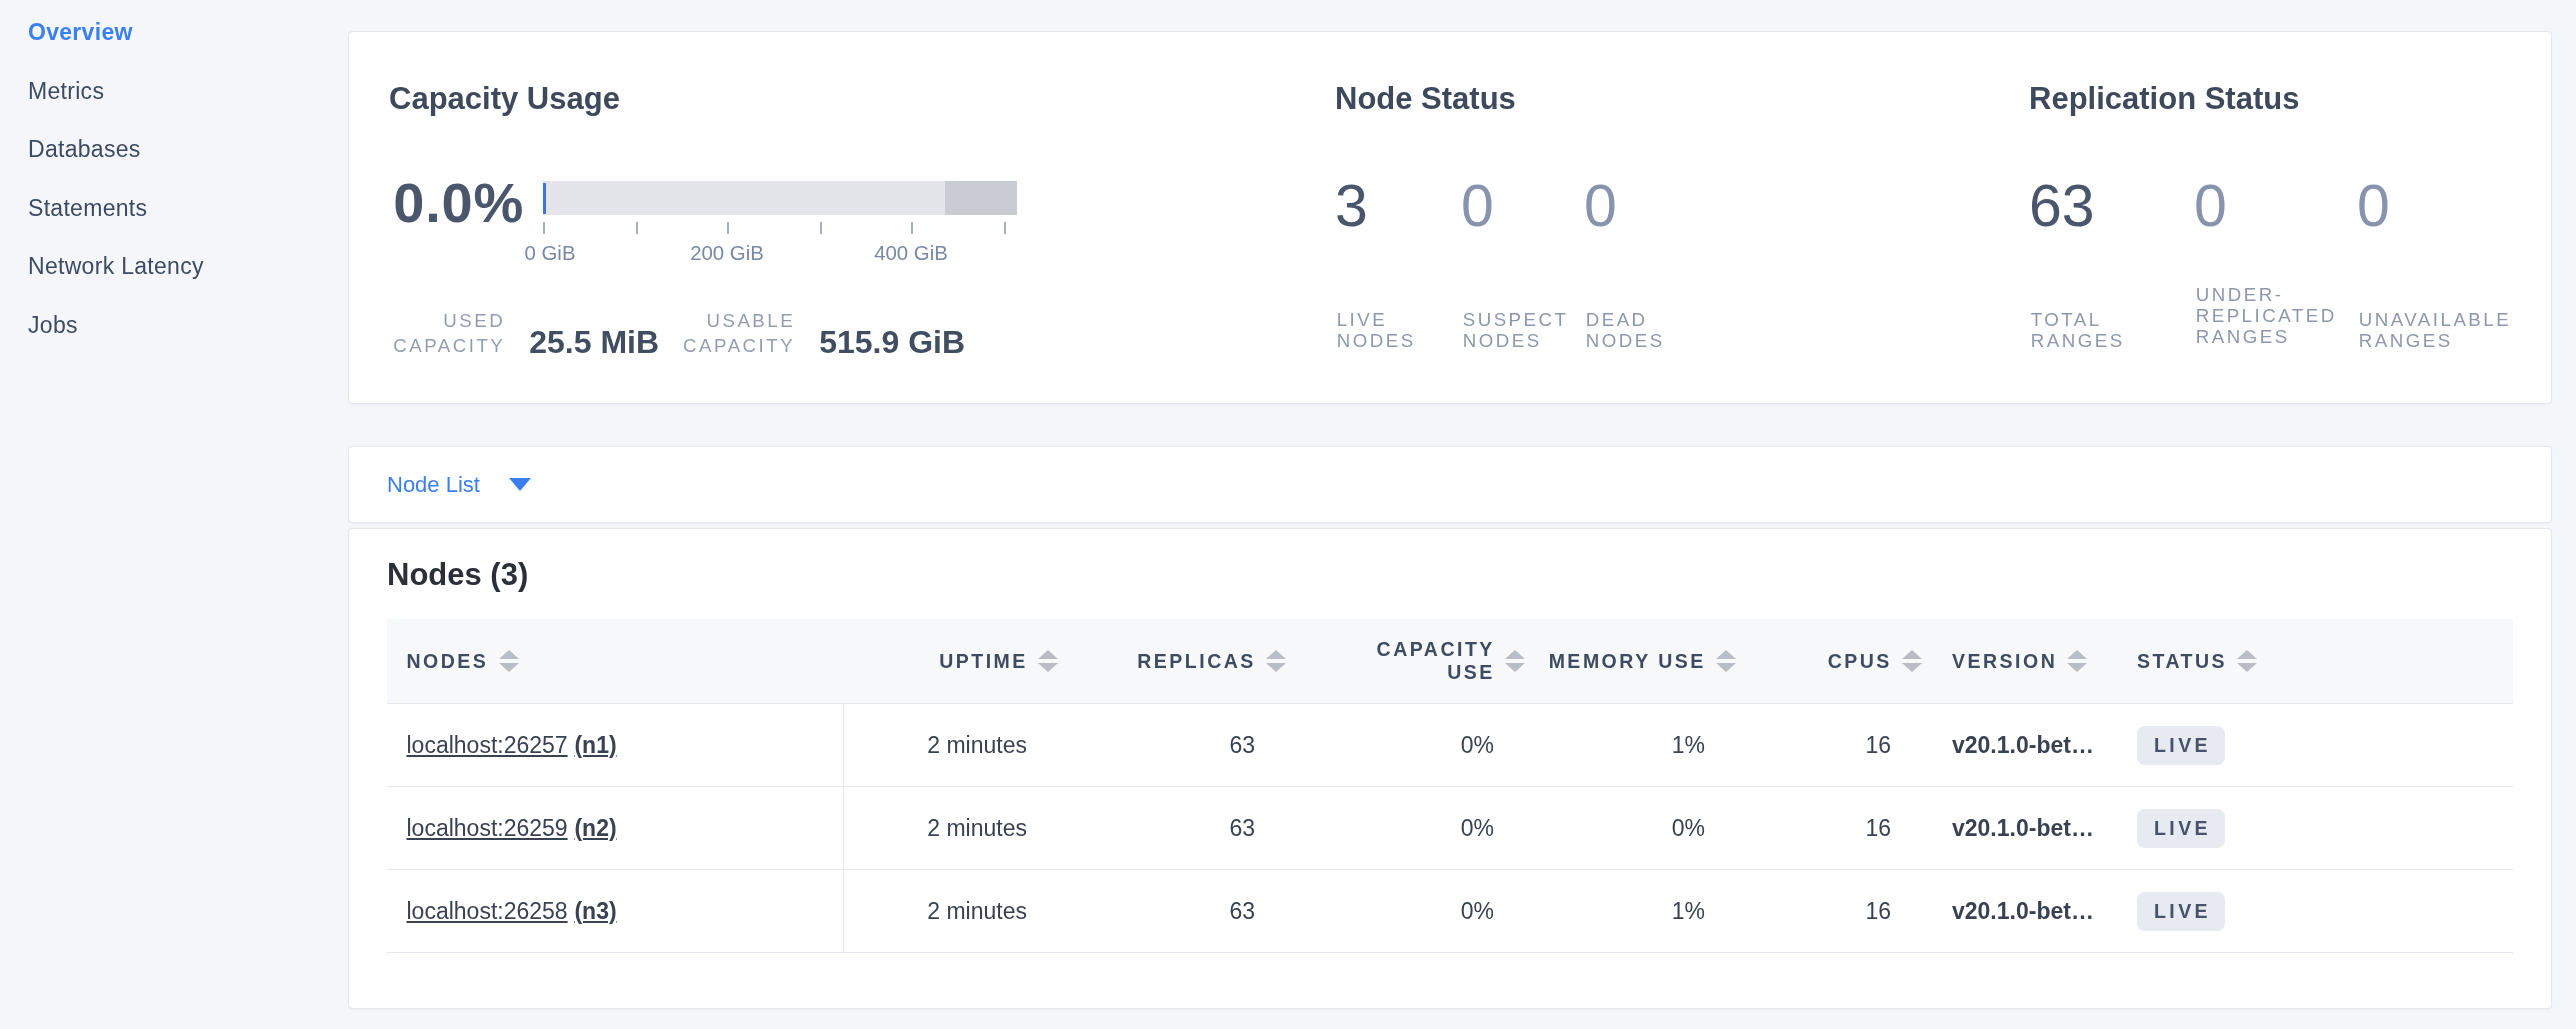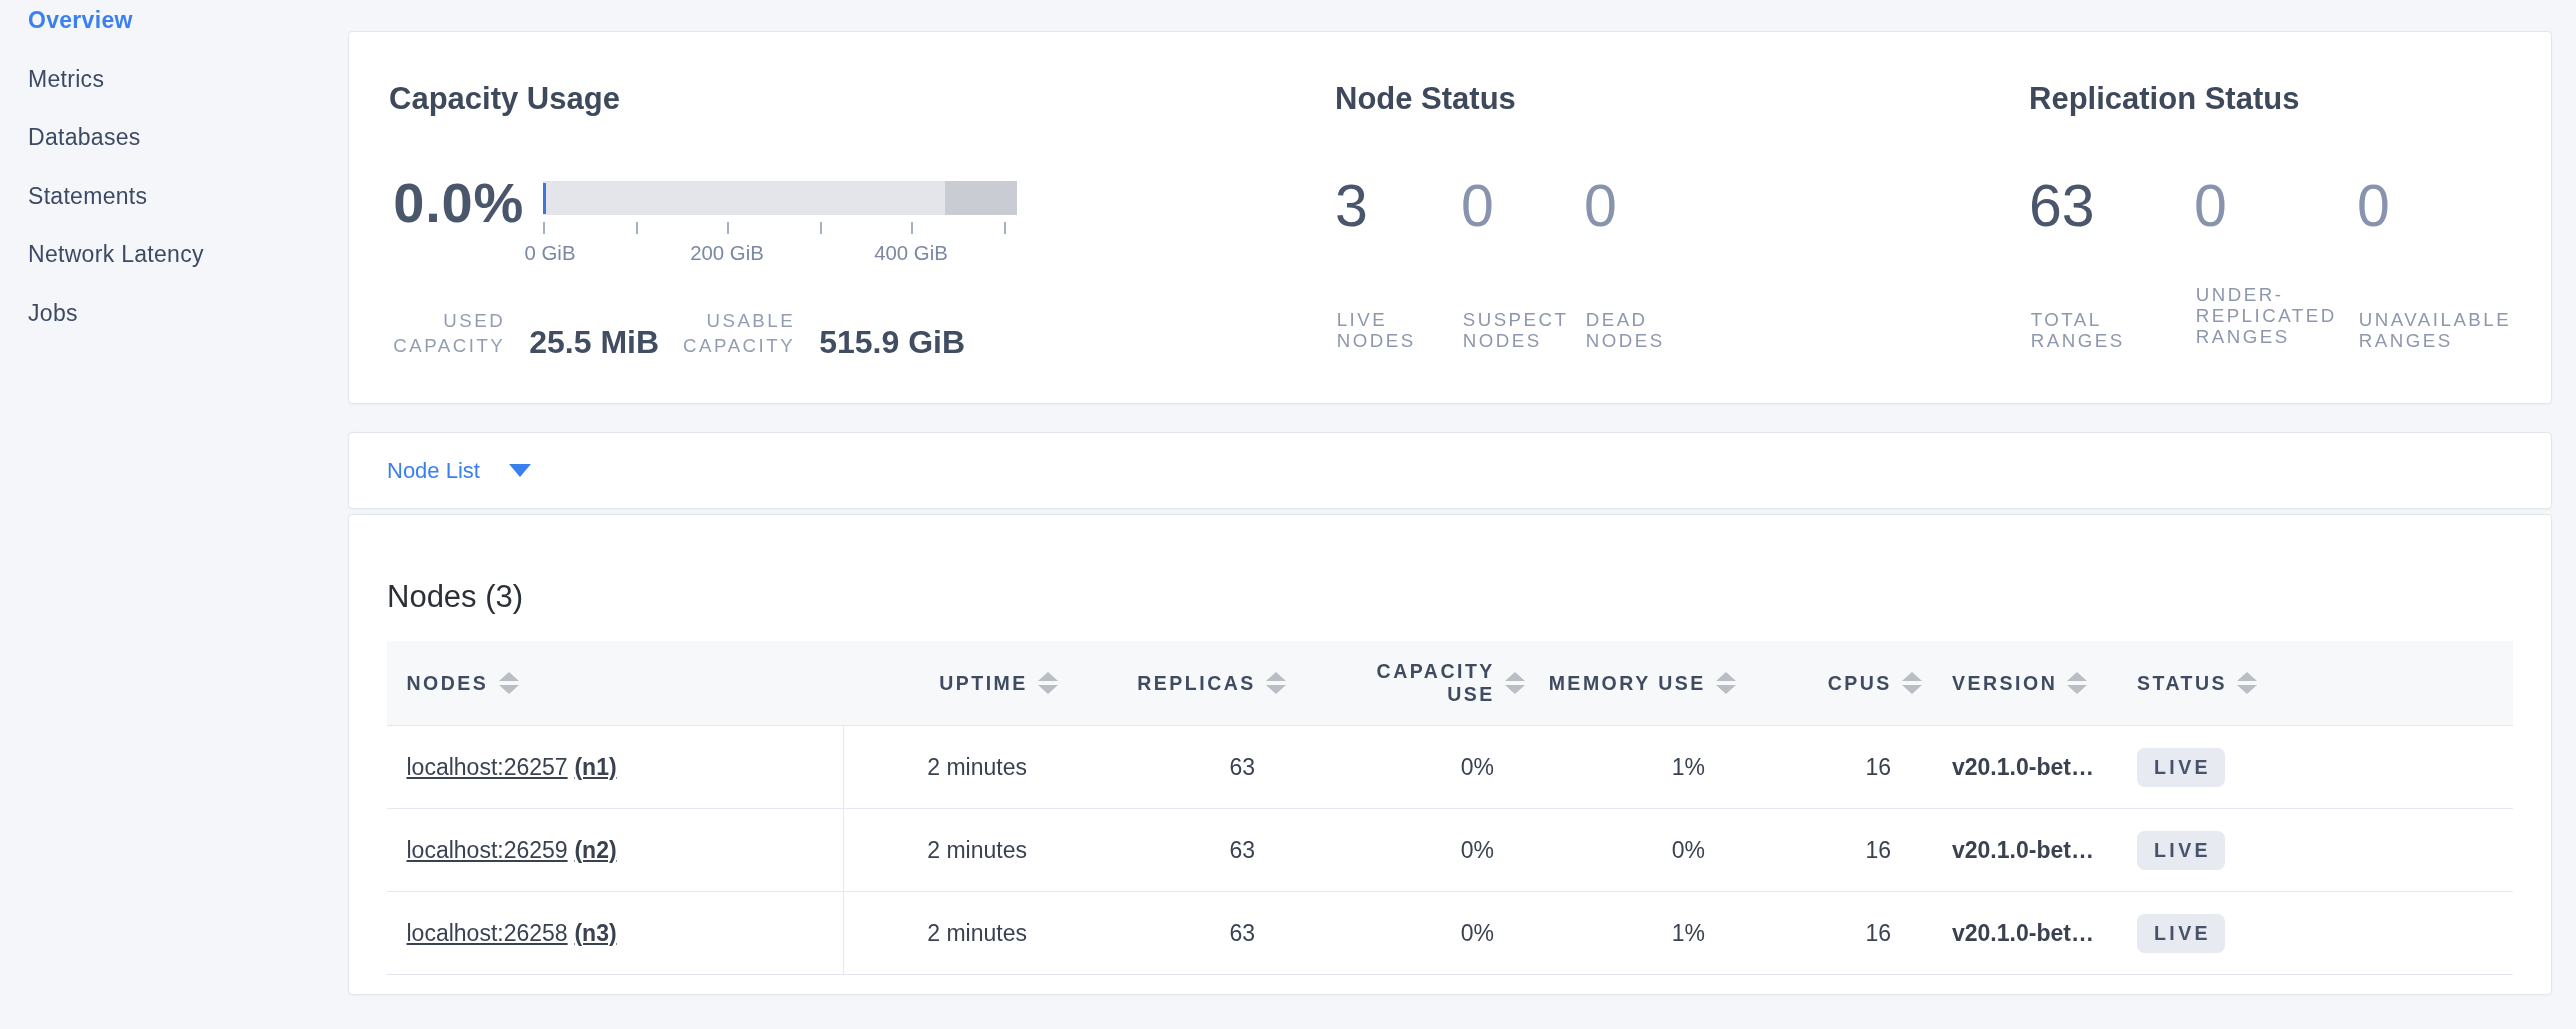--- a/index.html
+++ b/index.html
@@ -6,37 +6,37 @@
   html,body { width:2576px; height:1030px; }
   body {
     background:#f5f6fa;
     font-family:"Liberation Sans", sans-serif;
     color:#3a4557;
     overflow:hidden;
   }
   .app { display:flex; width:100%; height:100%; }
 
   
-  .sidebar { width:348px; flex:0 0 348px; padding:3px 0 0 28px; }
+  .sidebar { width:348px; flex:0 0 348px; padding:3px 0 0 28px;margin-top:12px; }
   .sidebar ul { list-style:none; }
   .sidebar li {
     font-size:23px; line-height:34px; margin-bottom:24.6px;
     color:#3c4a63; cursor:pointer; letter-spacing:0.3px;
   }
   .sidebar li.active { color:#3b80f0; font-weight:700; }
 
   
   .main { flex:1; padding:31px 24px 0 0; }
   .card {
     background:#ffffff; border:0.8px solid #e2e6ed; border-radius:4.2px;
     box-shadow:0 0.8px 1.7px rgba(40,50,70,.04);
   }
 
   
-  .summary-card { position:relative; height:373px; margin-bottom:28px; }
+  .summary-card { position:relative; height:373px; margin-bottom:42px; }
   .panel { position:absolute; top:0; height:100%; }
   .panel h2 {
     position:absolute; top:49px; left:0;
     font-size:31px; font-weight:600; color:#3e4a5b; white-space:nowrap;
   }
   .panel-capacity { left:40px; width:942px; }
   .panel-nodes    { left:986px; width:679px; }
   .panel-repl     { left:1680px; width:857px; }
 
   .pct {
@@ -82,21 +82,21 @@
   .dropdown { display:flex; align-items:center; cursor:pointer; }
   .dropdown .dd-label { font-size:22px; color:#3b7ef0; font-weight:500; }
   .caret {
     width:0; height:0; margin-left:29px;
     border-left:11px solid transparent; border-right:11px solid transparent;
     border-top:13.6px solid #3b7ef0;
   }
 
   
   .table-card { height:481px; padding:0 38px; }
-  .table-title { font-size:31px; font-weight:400; color:#2b2f38; margin:64px 0 0 0; }
+  .table-title { font-size:31px; font-weight:700; color:#2b2f38; margin:28px 0 0 0; }
 
   .grid {
     display:grid;
     grid-template-columns:457px 183px 228px 239px 211px 186px 246px 1fr;
     align-items:center;
   }
   .thead {
     margin-top:26px; height:85px; background:#f7f8f9;
     border-bottom:0.8px solid #e4e7ed;
   }

